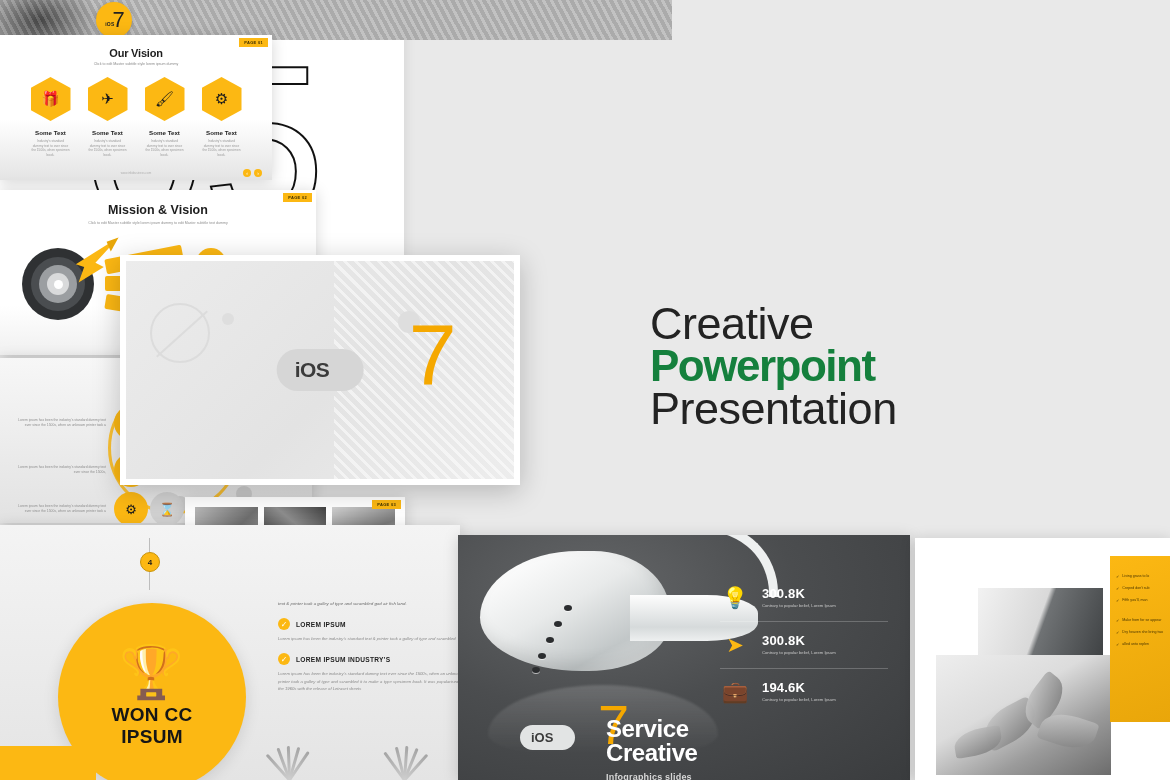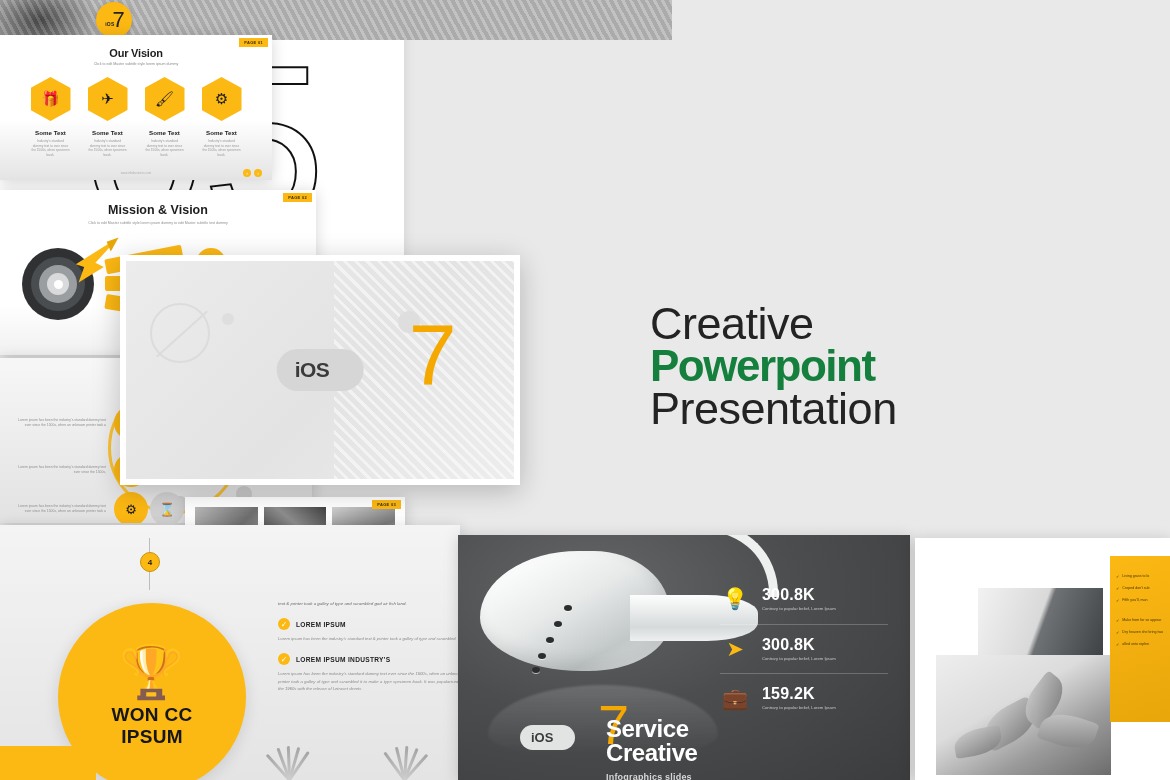--- a/index.html
+++ b/index.html
@@ -179,21 +179,21 @@
     font-weight:600;color:#3b3b3b;}
   .mv-ios .sev{position:absolute;left:78px;top:-28px;font-size:56px;font-weight:300;color:#F5A800;line-height:1;}
   .mac-title{position:absolute;left:148px;top:182px;color:#fff;}
   .mac-t1{font-size:24px;font-weight:700;letter-spacing:-.4px;line-height:1.02;}
   .mac-t2{font-size:24px;font-weight:700;letter-spacing:-.4px;line-height:1.02;}
   .mac-t3{font-size:9px;font-weight:700;color:#d7d7d7;margin-top:6px;letter-spacing:.2px;}
   .stats{position:absolute;right:22px;top:40px;width:168px;}
   .stat{display:flex;align-items:center;gap:12px;padding:11px 0;}
   .stat + .stat{border-top:1px solid rgba(255,255,255,.22);}
   .stat-ic{width:30px;font-size:21px;color:#FCB813;text-align:center;}
-  .stat-n{font-size:16px;font-weight:700;color:#fff;letter-spacing:.2px;}
+  .stat-n{font-size:13px;font-weight:700;color:#fff;letter-spacing:.2px;}
   .stat-d{font-size:4.2px;color:#c8c8c8;line-height:1.6;margin-top:2px;}
 
   
   #slide-rightwhite{left:915px;top:538px;width:255px;height:242px;background:#fff;}
   .rb-img1{position:absolute;left:978px;top:588px;width:125px;height:72px;
     background:linear-gradient(110deg,#f2f2f2,#d9d9d9 48%,#6f7274 52%,#3e4143);}
   .rb-img2{position:absolute;left:936px;top:655px;width:175px;height:120px;
     background:linear-gradient(150deg,#eeeeee 0%,#dcdcdc 40%,#9b9b9b 70%,#6c6c6c 100%);}
   .rb-leaf{position:absolute;background:linear-gradient(160deg,#cfcfcf,#7a7a7a);
     border-radius:60% 10% 60% 10%;opacity:.95;}
@@ -450,21 +450,21 @@
       <div class="stat">
         <div class="stat-ic">➤</div>
         <div>
           <div class="stat-n">300.8K</div>
           <div class="stat-d">Contrary to popular belief, Lorem Ipsum</div>
         </div>
       </div>
       <div class="stat">
         <div class="stat-ic">💼</div>
         <div>
-          <div class="stat-n">159.2K</div>
+          <div class="stat-n">194.6K</div>
           <div class="stat-d">Contrary to popular belief, Lorem Ipsum</div>
         </div>
       </div>
     </div>
   </div>
 
   <div class="slide" id="slide-rightwhite"></div>
   <div class="rb-img1"></div>
   <div class="rb-img2">
     <div class="rb-leaf" style="left:46px;top:52px;width:56px;height:34px;transform:rotate(-28deg);"></div>

